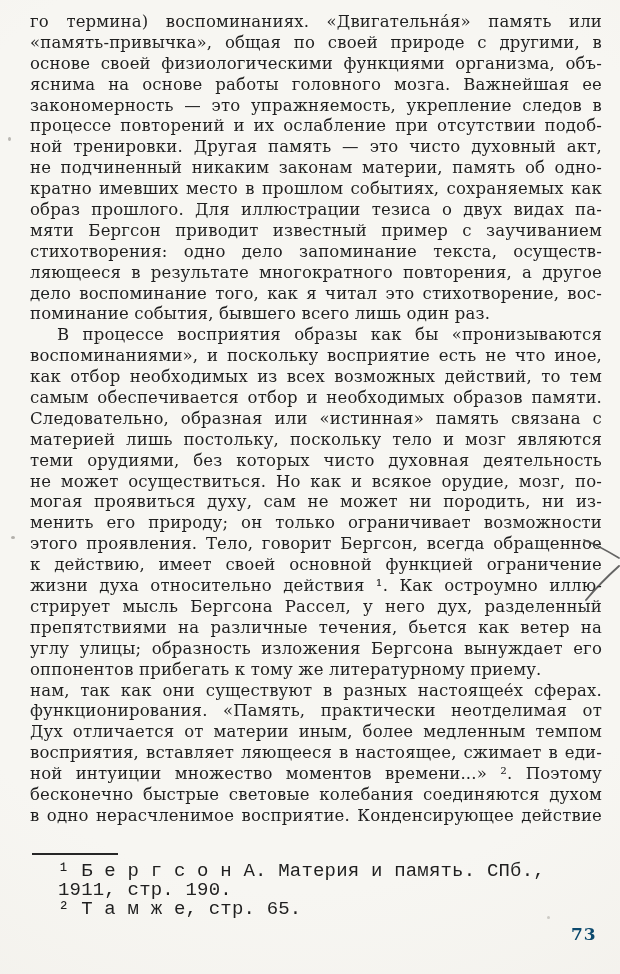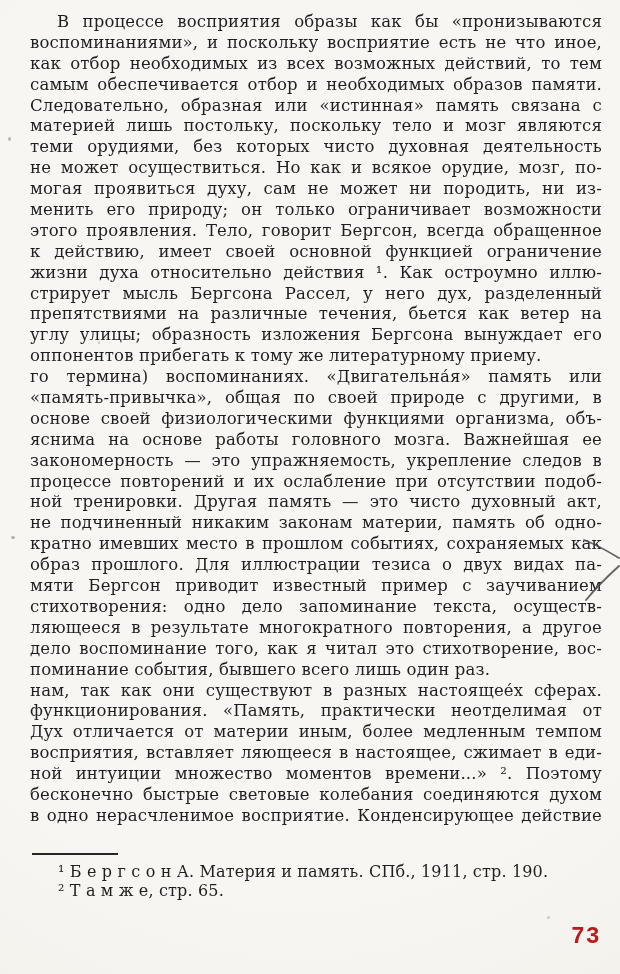--- a/index.html
+++ b/index.html
@@ -52,34 +52,34 @@
     top: 853px;
     width: 572px;
   }
   .footnote-rule {
     width: 86px;
     height: 2px;
     background: #262626;
     margin: 0 0 7px 2px;
   }
   .footnote-line {
-    font-size: 16px;
+    font-size: 19px;
     line-height: 19px;
     padding-left: 28px;
     letter-spacing: 0.01em;
+    font-family: Liberation Mono, monospace;
   }
   .page-number {
     position: absolute;
     left: 571px;
     top: 924px;
-    font-size: 23px;
+    font-size: 17px;
     font-weight: bold;
     letter-spacing: 1px;
-    color: #b91c1c;
-    font-family: Liberation Mono, monospace;
+    color: #0c4a6e;
   }
   .pencil-mark {
     position: absolute;
     left: 583px;
     top: 527px;
     width: 37px;
     height: 78px;
   }
   .speck {
     position: absolute;
@@ -92,55 +92,55 @@
   .speck.s4 { left: 98px; top: 341px; width: 2px; height: 3px; opacity: .35; }
 </style>
 </head>
 <body>
 
 <div class="scan-page">
 
   <div class="text-block">
 
     <div class="para">
+      <div class="line">го термина) воспоминаниях. «Двигательна́я» память или</div>
+      <div class="line">«память-привычка», общая по своей природе с другими, в</div>
+      <div class="line">основе своей физиологическими функциями организма, объ-</div>
+      <div class="line">яснима на основе работы головного мозга. Важнейшая ее</div>
+      <div class="line">закономерность — это упражняемость, укрепление следов в</div>
+      <div class="line">процессе повторений и их ослабление при отсутствии подоб-</div>
+      <div class="line">ной тренировки. Другая память — это чисто духовный акт,</div>
+      <div class="line">не подчиненный никаким законам материи, память об одно-</div>
+      <div class="line">кратно имевших место в прошлом событиях, сохраняемых как</div>
+      <div class="line">образ прошлого. Для иллюстрации тезиса о двух видах па-</div>
+      <div class="line">мяти Бергсон приводит известный пример с заучиванием</div>
+      <div class="line">стихотворения:  одно дело запоминание текста, осуществ-</div>
+      <div class="line">ляющееся в результате многократного повторения, а другое</div>
+      <div class="line">дело воспоминание того, как я читал это стихотворение, вос-</div>
+      <div class="line lastline">поминание события, бывшего всего лишь один раз.</div>
+    </div>
+
+    <div class="para">
       <div class="line indent">В процессе восприятия образы как бы «пронизываются</div>
       <div class="line">воспоминаниями», и поскольку восприятие есть не что иное,</div>
       <div class="line">как отбор необходимых из всех возможных действий, то тем</div>
       <div class="line">самым обеспечивается отбор и необходимых образов памяти.</div>
       <div class="line">Следовательно, образная или «истинная» память связана с</div>
       <div class="line">материей лишь постольку, поскольку тело и мозг являются</div>
       <div class="line">теми орудиями, без которых чисто духовная деятельность</div>
       <div class="line">не может осуществиться. Но как и всякое орудие, мозг, по-</div>
       <div class="line">могая проявиться духу, сам не может ни породить, ни из-</div>
       <div class="line">менить его природу; он только ограничивает возможности</div>
       <div class="line">этого проявления. Тело, говорит Бергсон, всегда обращенное</div>
       <div class="line">к действию, имеет своей основной функцией ограничение</div>
       <div class="line">жизни духа относительно действия ¹. Как остроумно иллю-</div>
       <div class="line">стрирует мысль Бергсона Рассел, у него дух, разделенный</div>
       <div class="line">препятствиями на различные течения, бьется как ветер на</div>
       <div class="line">углу улицы; образность изложения Бергсона вынуждает его</div>
       <div class="line lastline">оппонентов прибегать к тому же литературному приему.</div>
-    </div>
-
-    <div class="para">
-      <div class="line">го термина) воспоминаниях. «Двигательна́я» память или</div>
-      <div class="line">«память-привычка», общая по своей природе с другими, в</div>
-      <div class="line">основе своей физиологическими функциями организма, объ-</div>
-      <div class="line">яснима на основе работы головного мозга. Важнейшая ее</div>
-      <div class="line">закономерность — это упражняемость, укрепление следов в</div>
-      <div class="line">процессе повторений и их ослабление при отсутствии подоб-</div>
-      <div class="line">ной тренировки. Другая память — это чисто духовный акт,</div>
-      <div class="line">не подчиненный никаким законам материи, память об одно-</div>
-      <div class="line">кратно имевших место в прошлом событиях, сохраняемых как</div>
-      <div class="line">образ прошлого. Для иллюстрации тезиса о двух видах па-</div>
-      <div class="line">мяти Бергсон приводит известный пример с заучиванием</div>
-      <div class="line">стихотворения:  одно дело запоминание текста, осуществ-</div>
-      <div class="line">ляющееся в результате многократного повторения, а другое</div>
-      <div class="line">дело воспоминание того, как я читал это стихотворение, вос-</div>
-      <div class="line lastline">поминание события, бывшего всего лишь один раз.</div>
     </div>
 
     <div class="para">
       <div class="line">нам, так как они существуют в разных настоящее́х сферах.</div>
       <div class="line">функционирования. «Память, практически неотделимая от</div>
       <div class="line">Дух отличается от материи иным, более медленным темпом</div>
       <div class="line">восприятия, вставляет ляющееся в настоящее, сжимает в еди-</div>
       <div class="line">ной интуиции множество моментов времени...» ². Поэтому</div>
       <div class="line">бесконечно быстрые световые колебания соединяются духом</div>
       <div class="line">в одно нерасчленимое восприятие. Конденсирующее действие</div>

